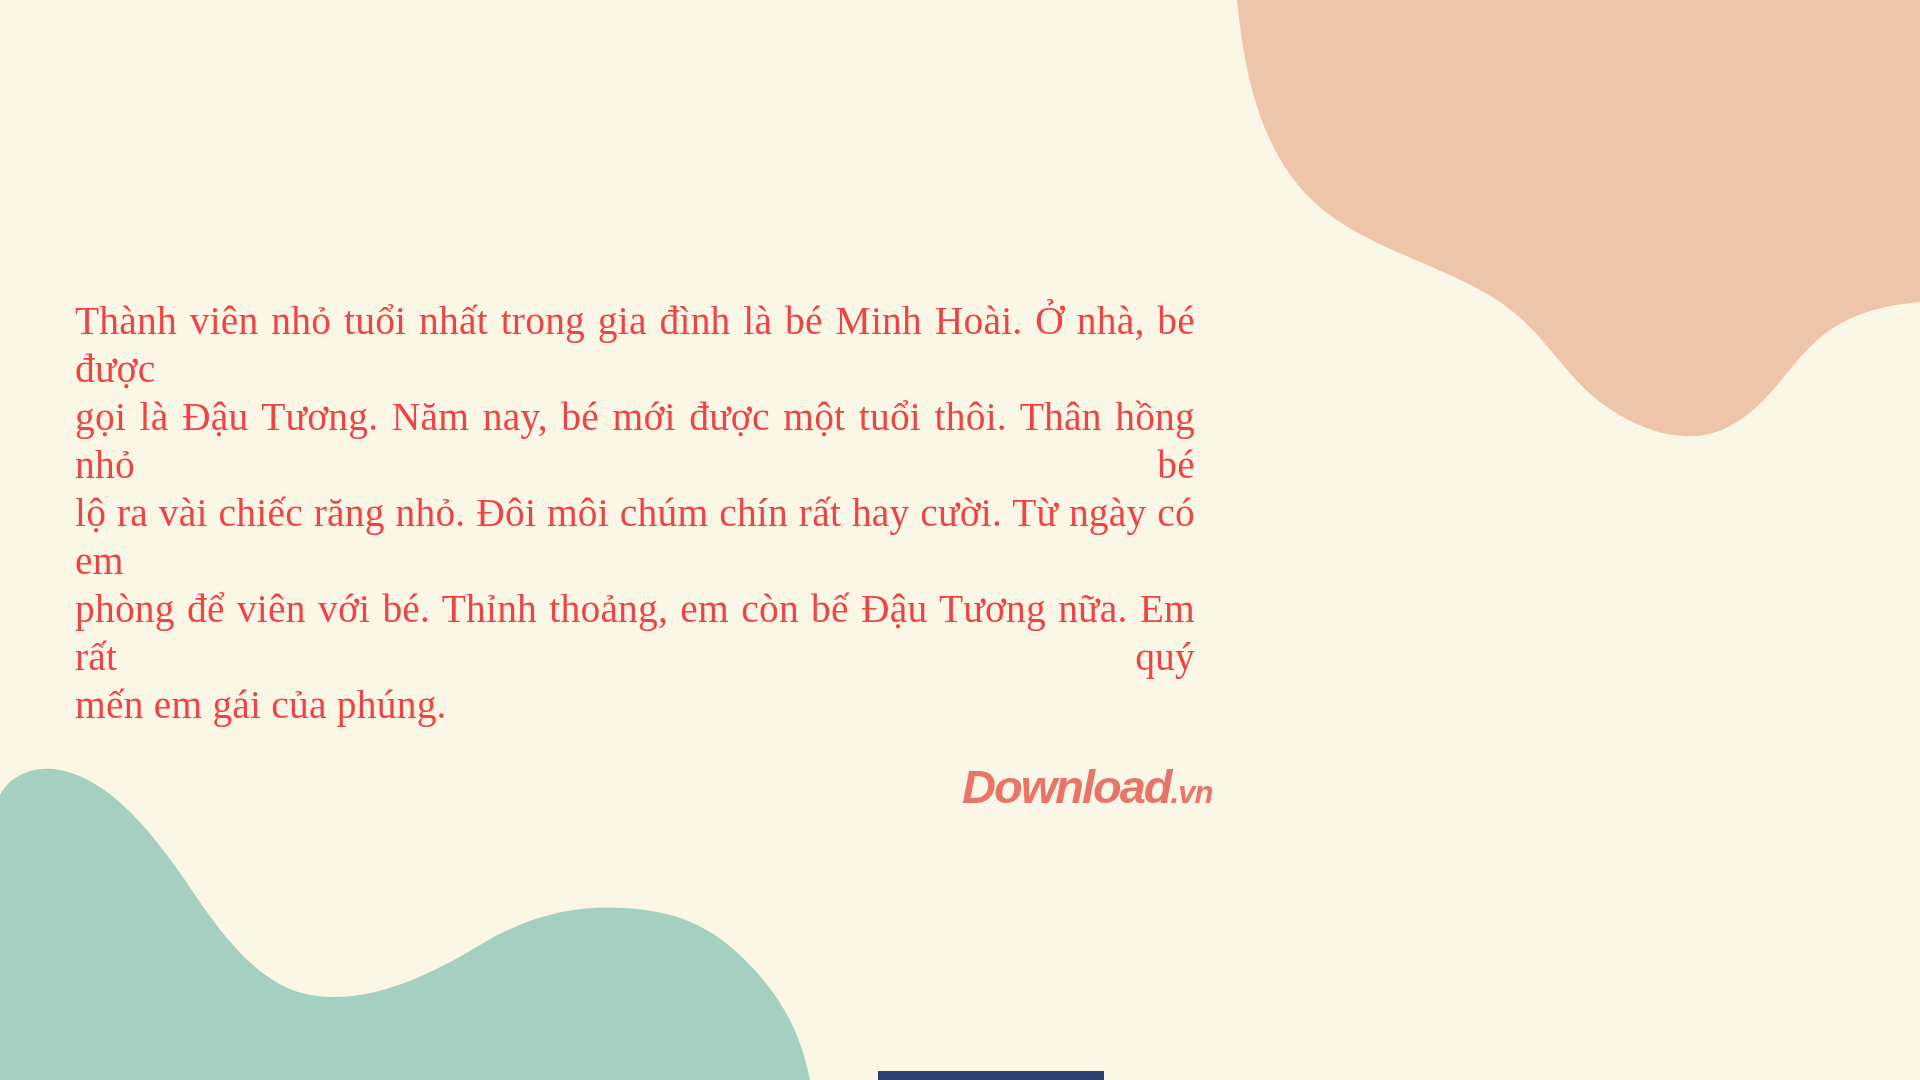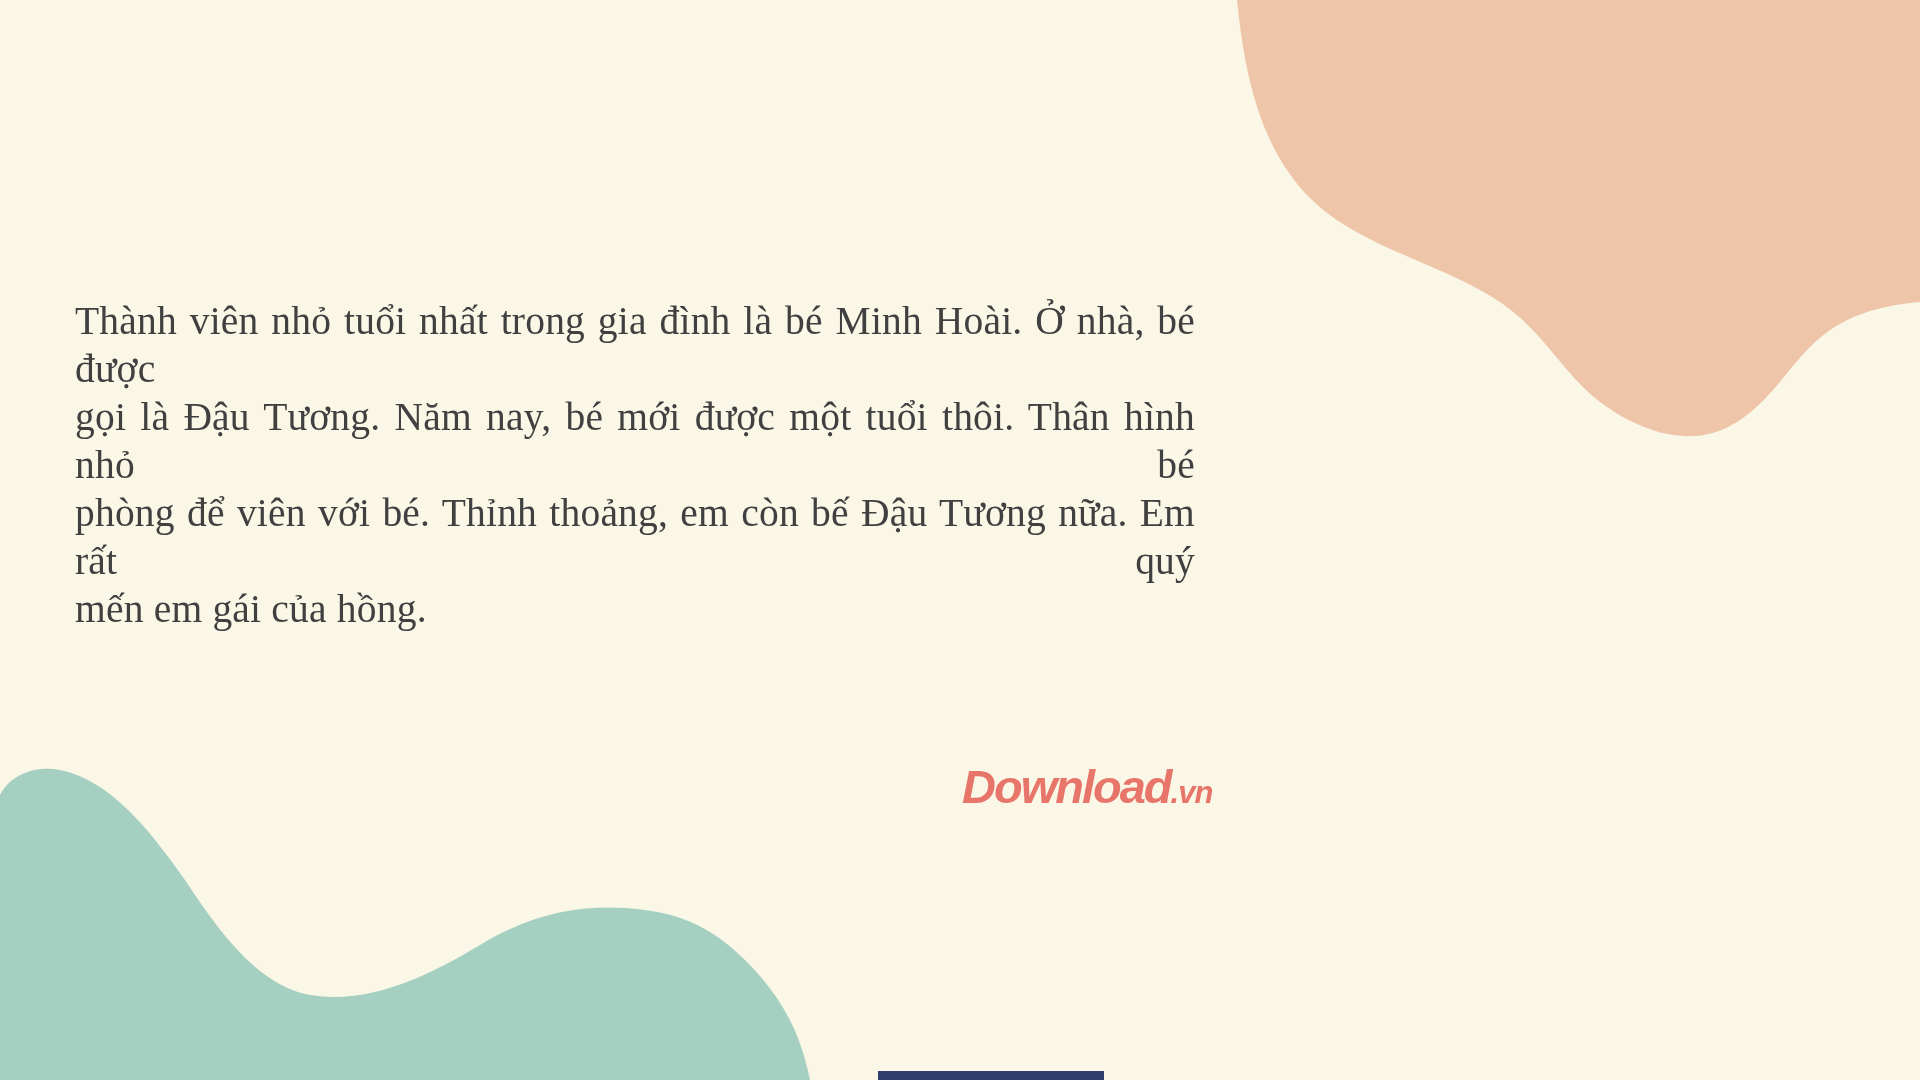--- a/index.html
+++ b/index.html
@@ -51,25 +51,26 @@
              C 10 775, 35 765, 60 770
              C 110 780, 150 830, 185 880
              C 215 925, 255 985, 310 995
              C 370 1005, 430 975, 480 945
              C 530 915, 575 905, 625 908
              C 675 911, 710 925, 745 960
              C 780 995, 800 1030, 810 1080
              L 0 1080 Z" style="fill: rgb(165, 207, 192);"></path>
   </svg>
 
-  <div class="text-block" style="color: #404040;">
+  <div class="text-block" style="color: #ef4444;">
     <div class="essay-line">Thành viên nhỏ tuổi nhất trong gia đình là bé Minh Hoài. Ở nhà, bé được</div>
-    <div class="essay-line">gọi là Đậu Tương. Năm nay, bé mới được một tuổi thôi. Thân hình nhỏ bé</div>
+    <div class="essay-line">gọi là Đậu Tương. Năm nay, bé mới được một tuổi thôi. Thân hồng nhỏ bé</div>
+    <div class="essay-line">lộ ra vài chiếc răng nhỏ. Đôi môi chúm chín rất hay cười. Từ ngày có em</div>
     <div class="essay-line">phòng để viên với bé. Thỉnh thoảng, em còn bế Đậu Tương nữa. Em rất quý</div>
-    <div class="essay-line last">mến em gái của hồng.</div>
+    <div class="essay-line last">mến em gái của phúng.</div>
   </div>
 
   <div class="watermark" style="color: rgb(232, 117, 106);">
     <span class="brand">Download</span><span class="suffix">.vn</span>
   </div>
 
   <div class="bottom-bar" style="background-color: rgb(47, 64, 112);"></div>
 
 </div>
 

